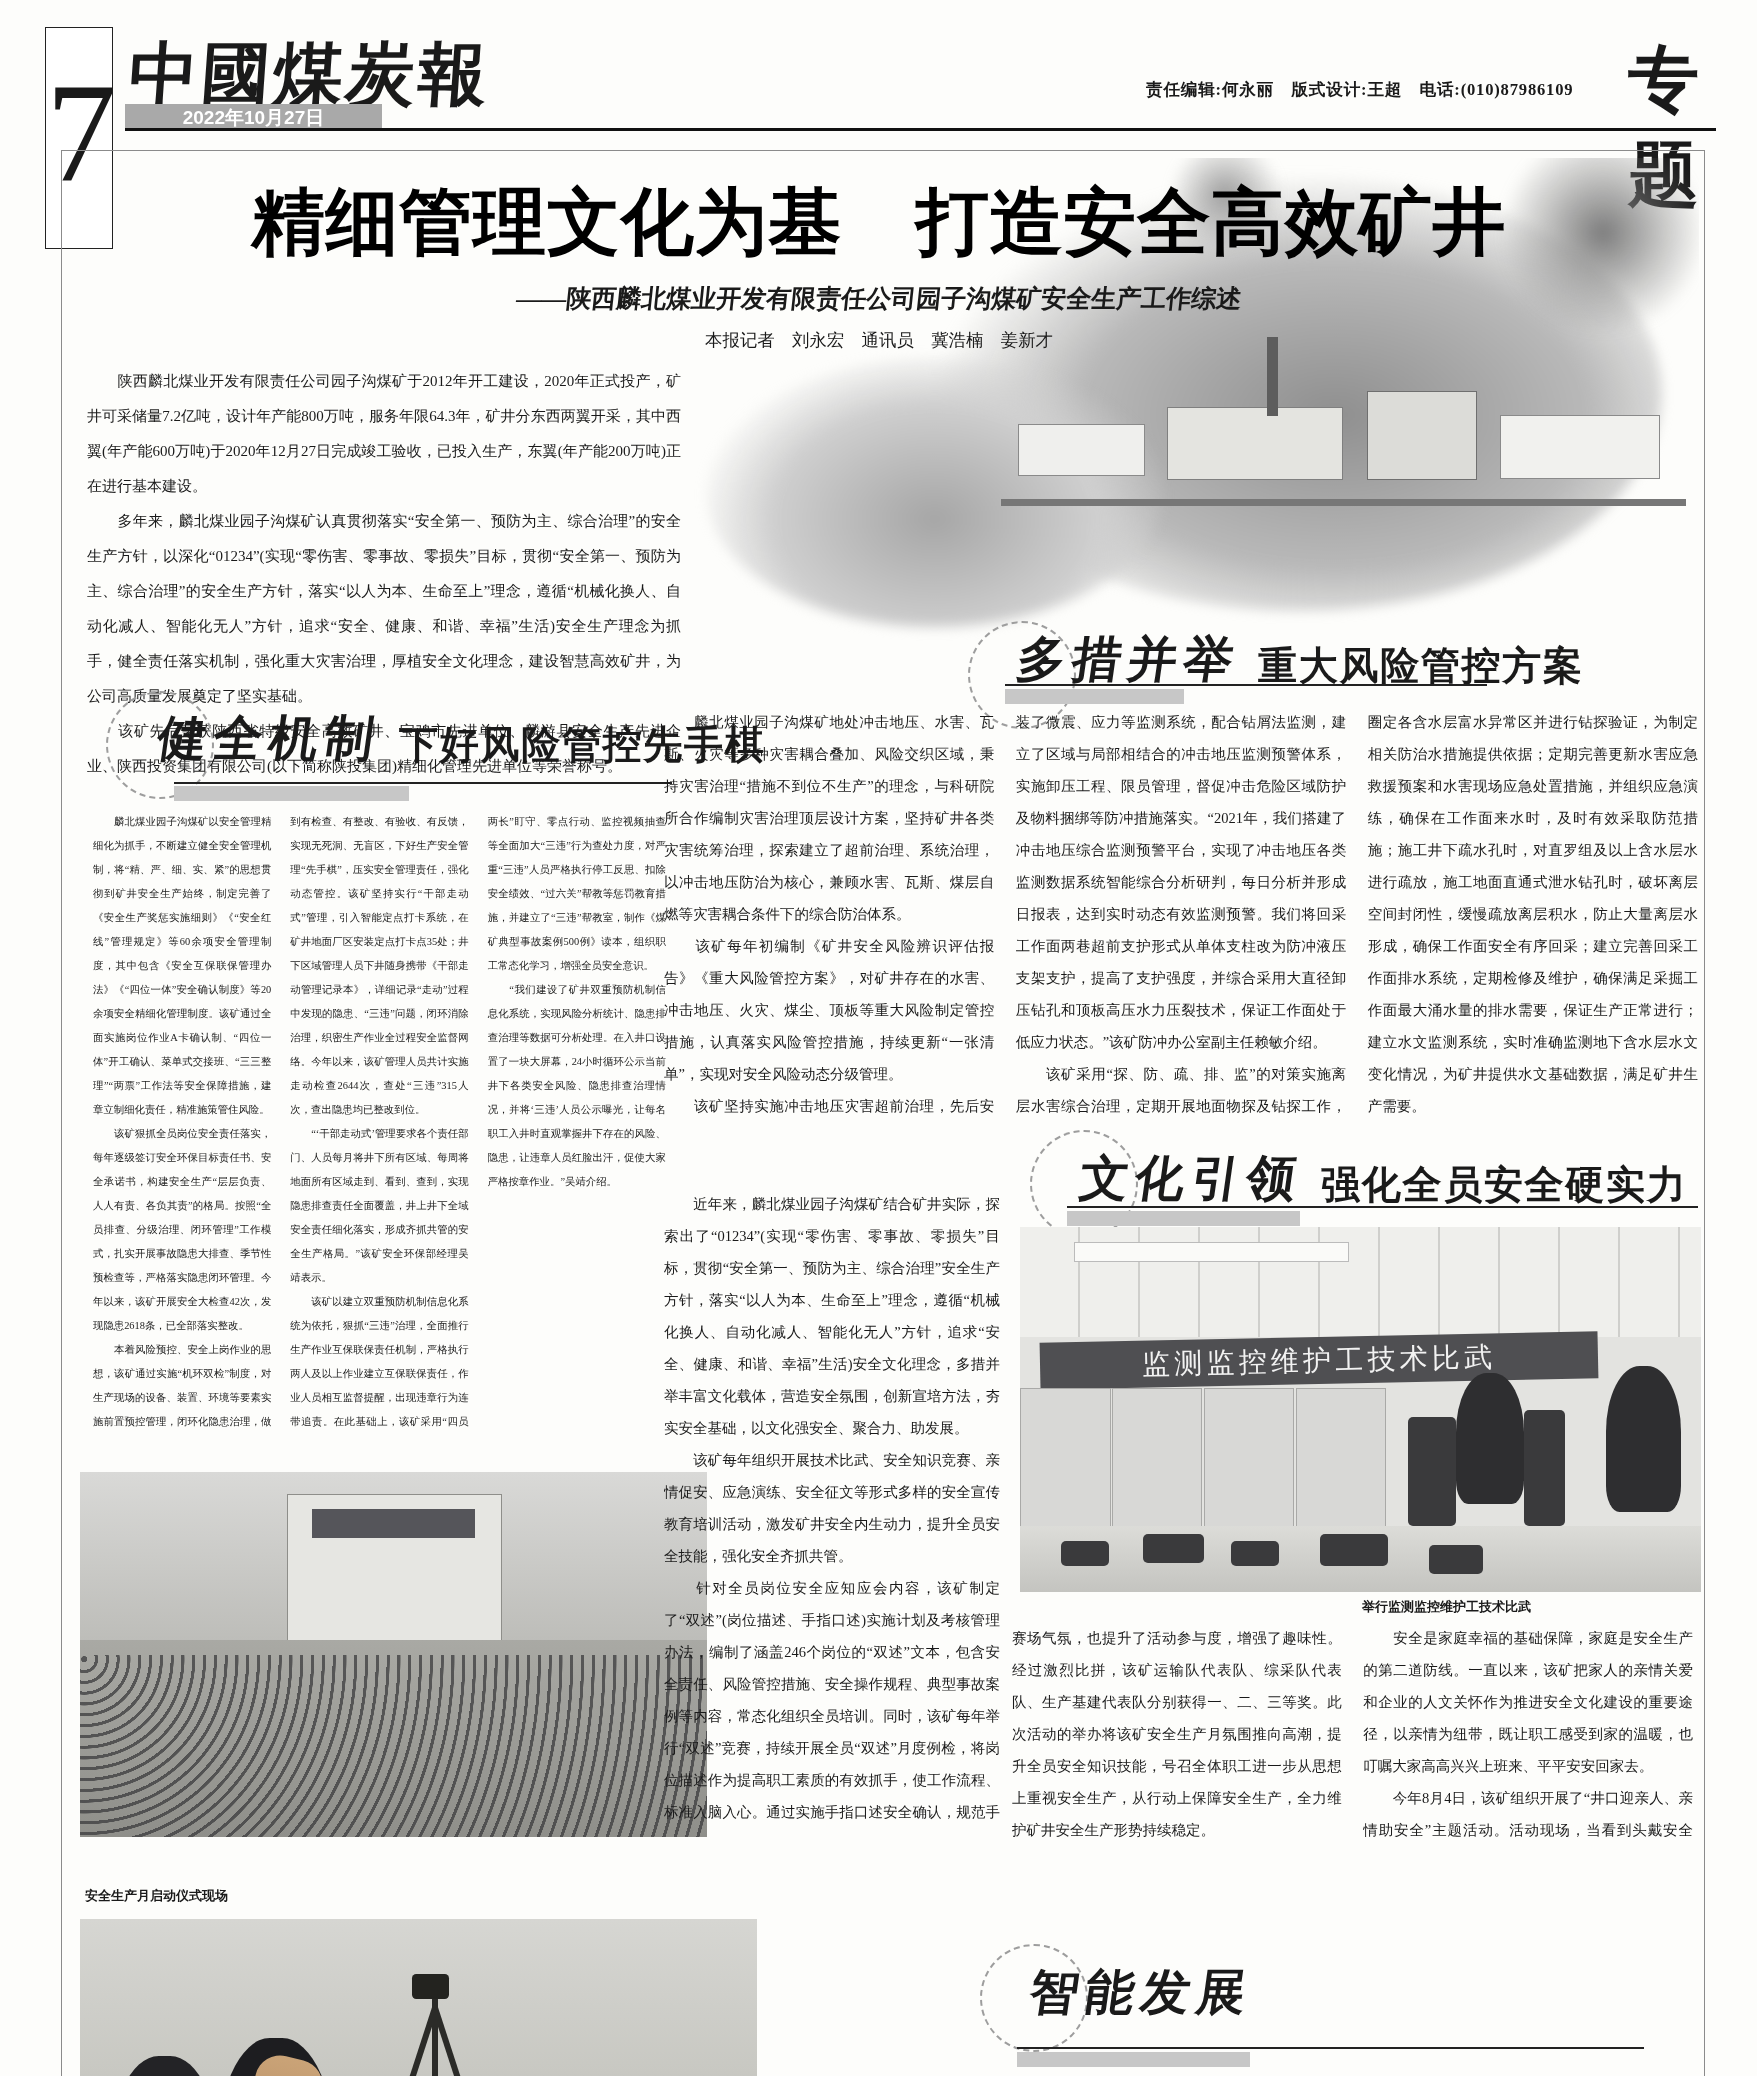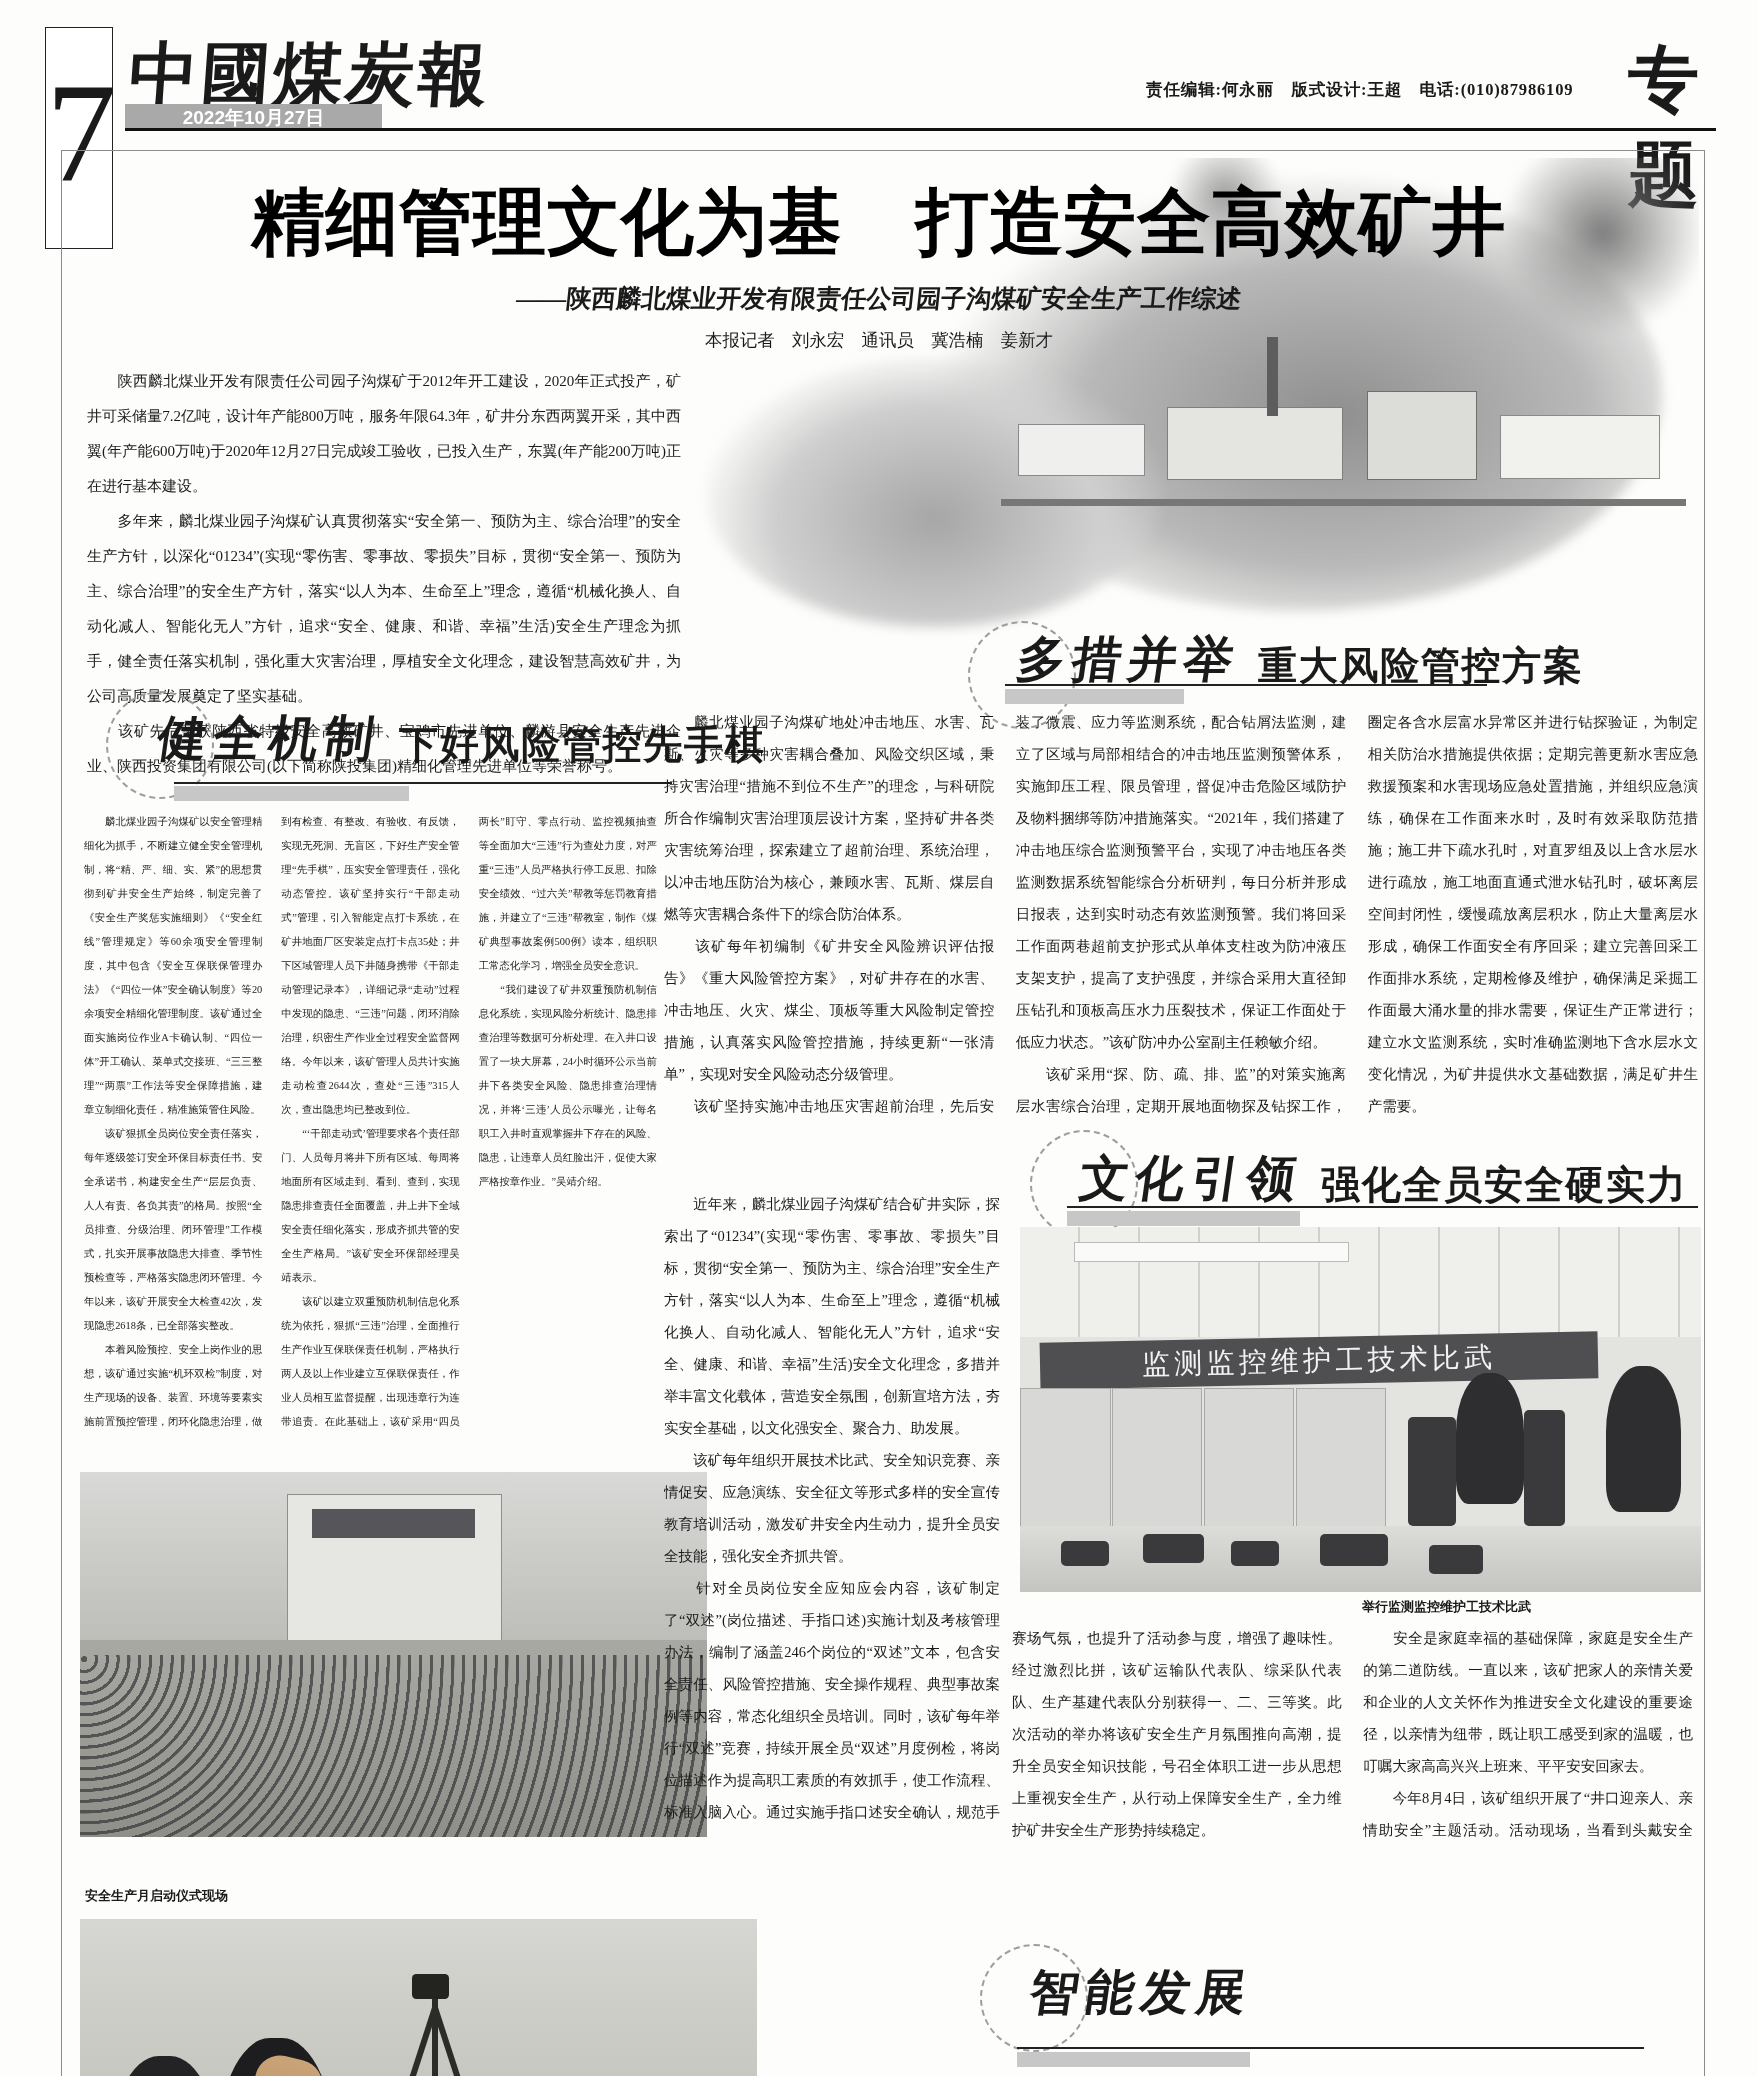--- a/index.html
+++ b/index.html
@@ -81,21 +81,21 @@
 　　多年来，麟北煤业园子沟煤矿认真贯彻落实“安全第一、预防为主、综合治理”的安全生产方针，以深化“01234”(实现“零伤害、零事故、零损失”目标，贯彻“安全第一、预防为主、综合治理”的安全生产方针，落实“以人为本、生命至上”理念，遵循“机械化换人、自动化减人、智能化无人”方针，追求“安全、健康、和谐、幸福”生活)安全生产理念为抓手，健全责任落实机制，强化重大灾害治理，厚植安全文化理念，建设智慧高效矿井，为公司高质量发展奠定了坚实基础。
 　　该矿先后荣获陕西省特级安全高效矿井、宝鸡市先进单位、麟游县安全生产先进企业、陕西投资集团有限公司(以下简称陕投集团)精细化管理先进单位等荣誉称号。</div>
 
   <div class="abs dash-circle" style="left:106px;top:691px;"></div>
   <div class="abs hdr-row" style="left:158px;top:706px;">
     <span class="sec-cal">健全机制</span>
     <span class="sec-sub">下好风险管控先手棋</span>
   </div>
   <div class="abs sec-rule" style="left:174px;top:782px;width:498px;"></div>
   <div class="abs sec-bar" style="left:174px;top:786px;width:235px;"></div>
-  <div class="abs body-sm" style="left:84px;top:810px;width:573px;height:640px;column-count:3;">　　麟北煤业园子沟煤矿以安全管理精细化为抓手，不断建立健全安全管理机制，将“精、严、细、实、紧”的思想贯彻到矿井安全生产始终，制定完善了《安全生产奖惩实施细则》《“安全红线”管理规定》等60余项安全管理制度，其中包含《安全互保联保管理办法》《“四位一体”安全确认制度》等20余项安全精细化管理制度。该矿通过全面实施岗位作业A卡确认制、“四位一体”开工确认、菜单式交接班、“三三整理”“两票”工作法等安全保障措施，建章立制细化责任，精准施策管住风险。
+  <div class="abs body-sm" style="left:93px;top:810px;width:573px;height:640px;column-count:3;">　　麟北煤业园子沟煤矿以安全管理精细化为抓手，不断建立健全安全管理机制，将“精、严、细、实、紧”的思想贯彻到矿井安全生产始终，制定完善了《安全生产奖惩实施细则》《“安全红线”管理规定》等60余项安全管理制度，其中包含《安全互保联保管理办法》《“四位一体”安全确认制度》等20余项安全精细化管理制度。该矿通过全面实施岗位作业A卡确认制、“四位一体”开工确认、菜单式交接班、“三三整理”“两票”工作法等安全保障措施，建章立制细化责任，精准施策管住风险。
 　　该矿狠抓全员岗位安全责任落实，每年逐级签订安全环保目标责任书、安全承诺书，构建安全生产“层层负责、人人有责、各负其责”的格局。按照“全员排查、分级治理、闭环管理”工作模式，扎实开展事故隐患大排查、季节性预检查等，严格落实隐患闭环管理。今年以来，该矿开展安全大检查42次，发现隐患2618条，已全部落实整改。
 　　本着风险预控、安全上岗作业的思想，该矿通过实施“机环双检”制度，对生产现场的设备、装置、环境等要素实施前置预控管理，闭环化隐患治理，做到有检查、有整改、有验收、有反馈，实现无死洞、无盲区，下好生产安全管理“先手棋”，压实安全管理责任，强化动态管控。该矿坚持实行“干部走动式”管理，引入智能定点打卡系统，在矿井地面厂区安装定点打卡点35处；井下区域管理人员下井随身携带《干部走动管理记录本》，详细记录“走动”过程中发现的隐患、“三违”问题，闭环消除治理，织密生产作业全过程安全监督网络。今年以来，该矿管理人员共计实施走动检查2644次，查处“三违”315人次，查出隐患均已整改到位。
 　　“‘干部走动式’管理要求各个责任部门、人员每月将井下所有区域、每周将地面所有区域走到、看到、查到，实现隐患排查责任全面覆盖，井上井下全域安全责任细化落实，形成齐抓共管的安全生产格局。”该矿安全环保部经理吴靖表示。
 　　该矿以建立双重预防机制信息化系统为依托，狠抓“三违”治理，全面推行生产作业互保联保责任机制，严格执行两人及以上作业建立互保联保责任，作业人员相互监督提醒，出现违章行为连带追责。在此基础上，该矿采用“四员两长”盯守、零点行动、监控视频抽查等全面加大“三违”行为查处力度，对严重“三违”人员严格执行停工反思、扣除安全绩效、“过六关”帮教等惩罚教育措施，并建立了“三违”帮教室，制作《煤矿典型事故案例500例》读本，组织职工常态化学习，增强全员安全意识。
 　　“我们建设了矿井双重预防机制信息化系统，实现风险分析统计、隐患排查治理等数据可分析处理。在入井口设置了一块大屏幕，24小时循环公示当前井下各类安全风险、隐患排查治理情况，并将‘三违’人员公示曝光，让每名职工入井时直观掌握井下存在的风险、隐患，让违章人员红脸出汗，促使大家严格按章作业。”吴靖介绍。</div>
 
   <div class="abs photo" style="left:80px;top:1472px;width:627px;height:365px;">
     <div class="abs" style="left:0;top:0;width:100%;height:46%;background:linear-gradient(#d9d9d7,#bdbdb9);"></div>
     <div class="abs" style="left:33%;top:6%;width:34%;height:40%;background:#e6e6e2;border:1.2px solid #8e8e8a;"></div>
     <div class="abs" style="left:37%;top:10%;width:26%;height:8%;background:#55555a;"></div>

